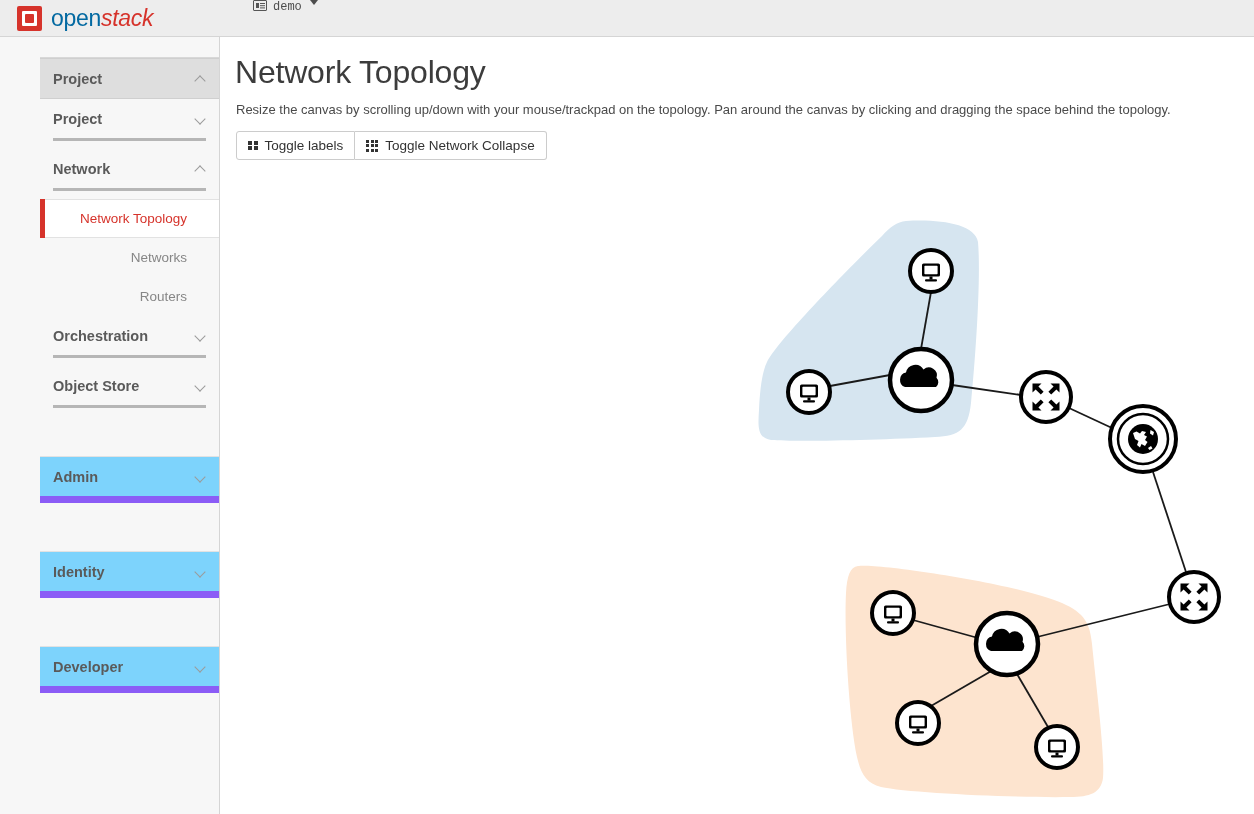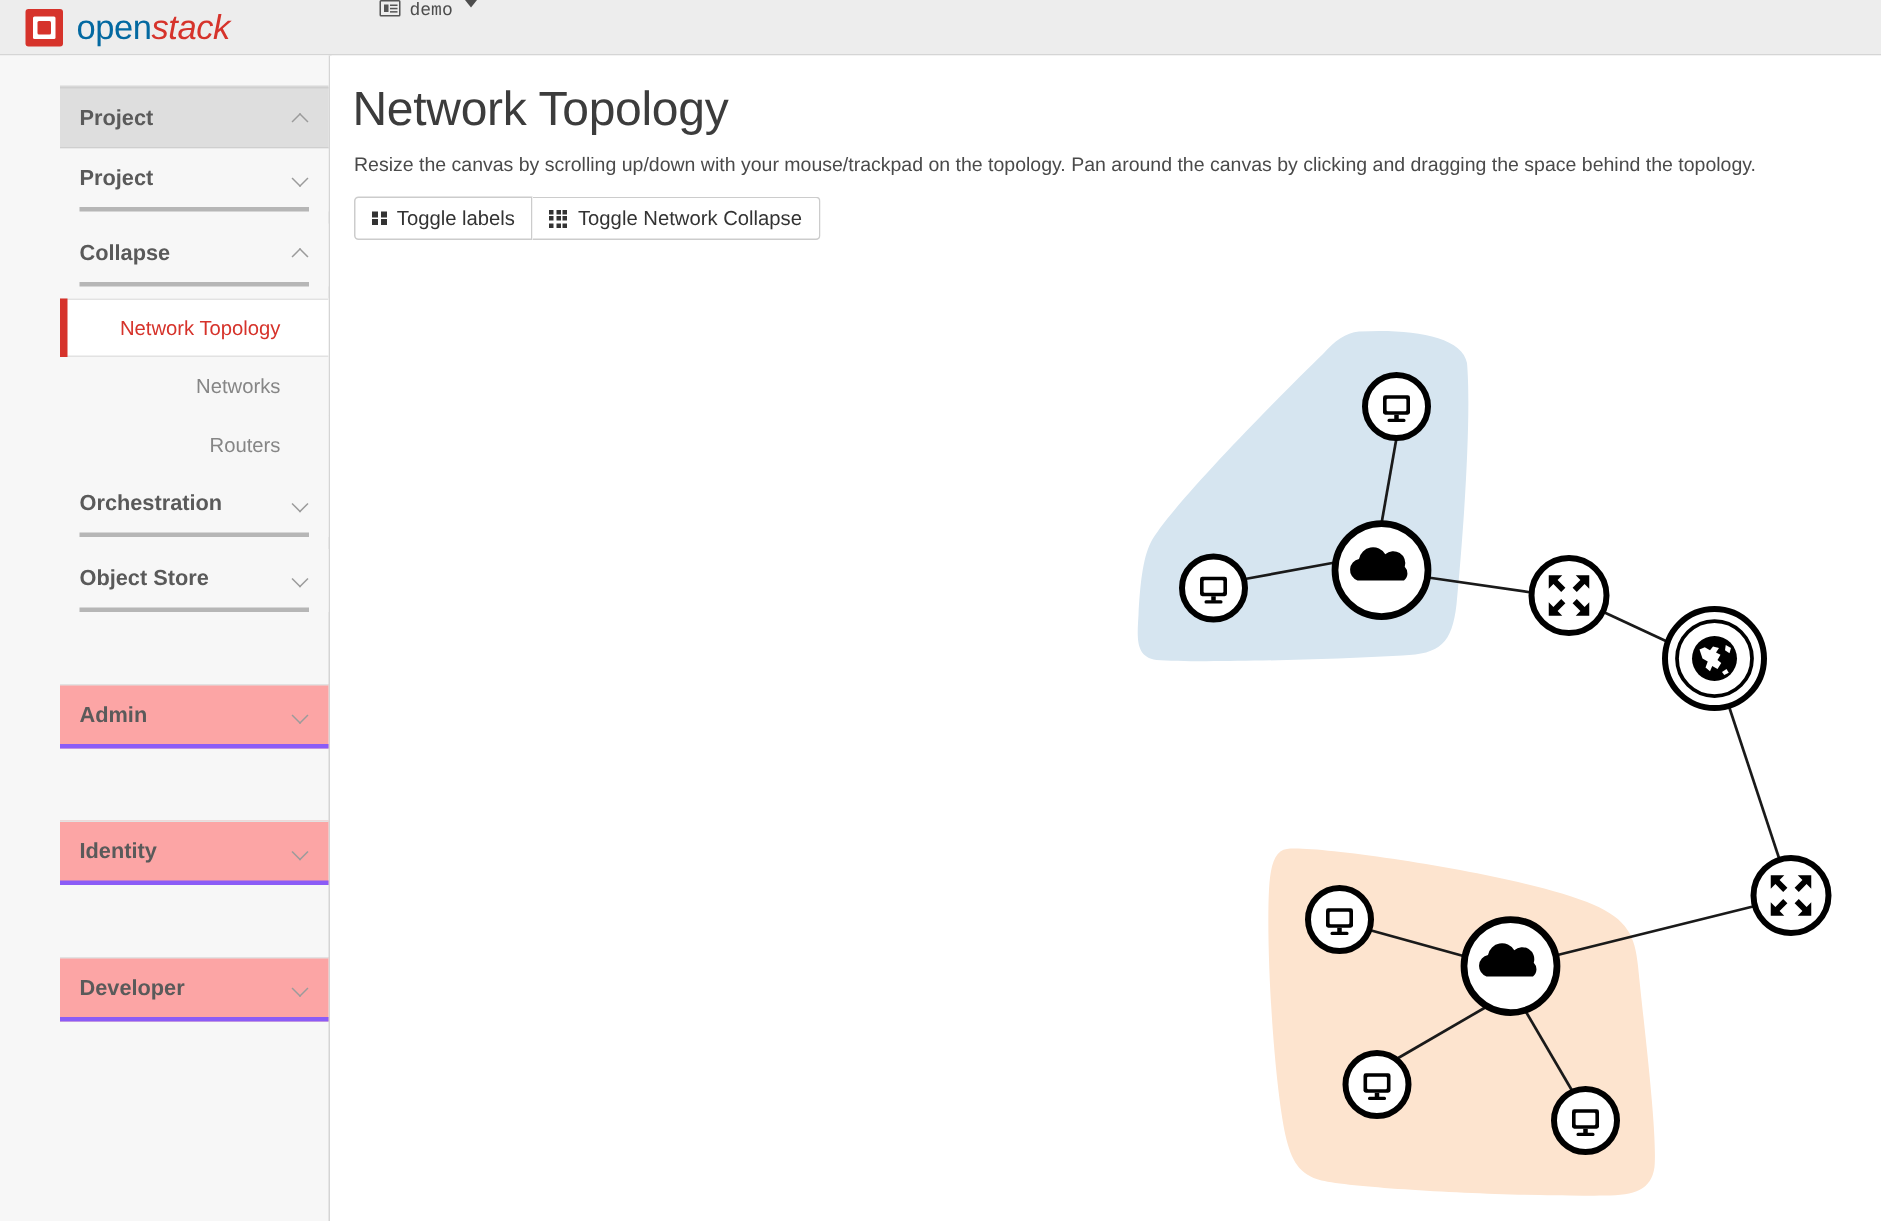--- a/index.html
+++ b/index.html
@@ -111,23 +111,23 @@
     position: relative;
     padding: 0 13px;
     cursor: pointer;
   }
   .nav-section.level0 {
     background: #dedede;
     border-bottom: 1px solid #cfcfcf;
     border-top: 1px solid #cfcfcf;
   }
   .nav-section.level0.plain {
-    background: #fca5a5;
+    background: #7dd3fc;
     border-top: 1px solid #e2e2e2;
-    border-bottom: 3px solid #8b5cf6;
+    border-bottom: 7px solid #8b5cf6;
     margin-top: 48px;
   }
   .nav-section.level1 {
     background: #f7f7f7;
     border: none;
   }
   .nav-row {
     display: flex; align-items: center;
     justify-content: space-between;
     height: 39px;
@@ -281,21 +281,21 @@
   <div class="nav-section level1">
     <div class="nav-row">
       <span class="nav-label">Project</span>
       <span class="chev"></span>
     </div>
     <div class="nav-underline"></div>
   </div>
 
   <div class="nav-section level1">
     <div class="nav-row">
-      <span class="nav-label">Collapse</span>
+      <span class="nav-label">Network</span>
       <span class="chev up"></span>
     </div>
     <div class="nav-underline"></div>
   </div>
 
   <div class="subitem active">
     <span>Network Topology</span>
   </div>
   <div class="subitem">
     <span>Networks</span>

